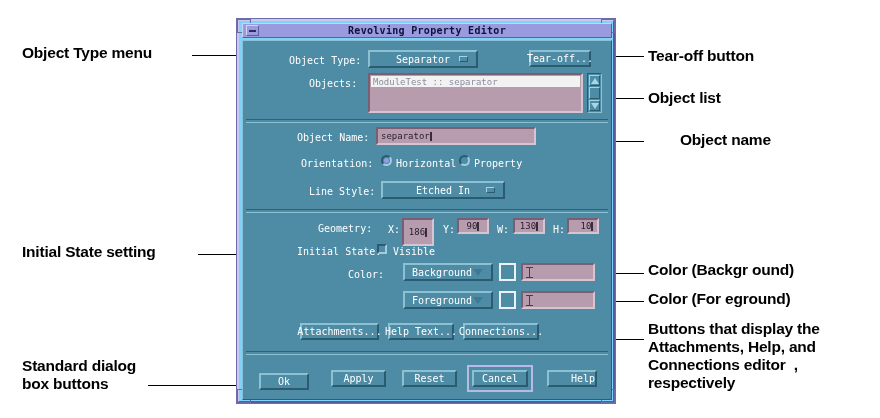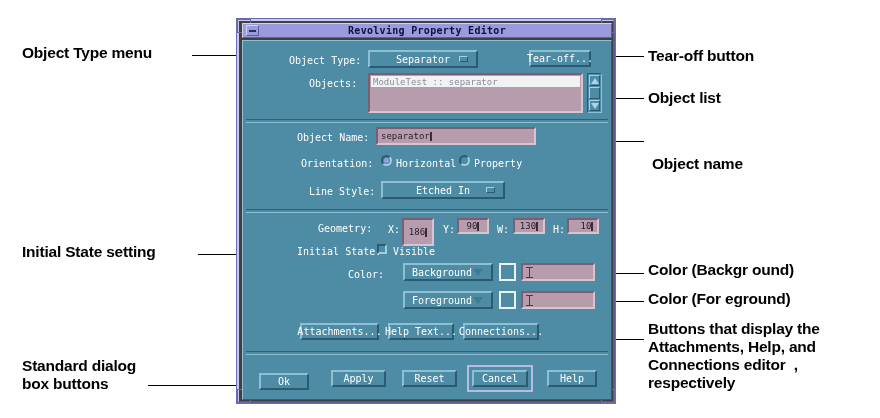--- a/index.html
+++ b/index.html
@@ -10,21 +10,21 @@
   
   .anno{
     position:absolute;color:#000;font-family:"Liberation Sans",sans-serif;
     font-size:15.5px;font-weight:600;letter-spacing:-0.2px;line-height:18px;
     white-space:pre-wrap;
   }
   .leader{position:absolute;height:0;border-top:1.6px solid #000;}
   
   #win{
     position:absolute;left:236px;top:18px;width:380px;height:386px;
-    background:#404040;border:1px solid #6c6cae;box-sizing:border-box;
+    background:#7dd3fc;border:1px solid #6c6cae;box-sizing:border-box;
   }
   .wfrm{position:absolute;inset:0;border:2px solid;border-color:#c9c9ea #5a5a96 #5a5a96 #c9c9ea;box-sizing:border-box;}
   .wcorner{position:absolute;background:transparent;border:1px solid #6a6aa6;box-sizing:border-box;}
   #titlebar{
     position:absolute;left:5px;top:4px;width:370px;height:15px;
     background:#9a9ade;border:1px solid;border-color:#d2d2f0 #5f5f9e #5f5f9e #d2d2f0;
     box-sizing:border-box;display:flex;align-items:center;
   }
   #menubtn{
     width:13px;height:11px;margin-left:3px;background:#9a9ade;
@@ -132,21 +132,21 @@
 box buttons</div>
 <div class="leader" style="left:148px;top:385px;width:100px;"></div>
 
 <div class="leader" style="left:588px;top:56px;width:56px;"></div>
 <div class="anno" style="left:648px;top:47px;">Tear-off button</div>
 
 <div class="leader" style="left:556px;top:98px;width:88px;"></div>
 <div class="anno" style="left:648px;top:89px;">Object list</div>
 
 <div class="leader" style="left:534px;top:141px;width:110px;"></div>
-<div class="anno" style="left:652px;top:131px;margin-top:24px;">Object name</div>
+<div class="anno" style="left:680px;top:131px;">Object name</div>
 
 <div class="leader" style="left:570px;top:273px;width:74px;"></div>
 <div class="anno" style="left:648px;top:261px;">Color (Backgr ound)</div>
 
 <div class="leader" style="left:570px;top:301px;width:74px;"></div>
 <div class="anno" style="left:648px;top:290px;">Color (For eground)</div>
 
 <div class="leader" style="left:542px;top:339px;width:102px;"></div>
 <div class="anno" style="left:648px;top:320px;">Buttons that display the
 Attachments, Help, and
@@ -279,18 +279,18 @@
     <div class="btn" style="left:88px;top:329px;width:55px;height:17px;">
       <span>Apply</span>
     </div>
     <div class="btn" style="left:159px;top:329px;width:55px;height:17px;">
       <span>Reset</span>
     </div>
     <div id="defcage" style="left:224px;top:324px;width:66px;height:27px;"></div>
     <div class="btn" style="left:229px;top:329px;width:56px;height:17px;">
       <span>Cancel</span>
     </div>
-    <div class="btn" style="left:304px;top:329px;width:50px;height:17px;">
+    <div class="btn" style="left:304px;top:329px;width:50px;height:17px;justify-content:flex-end;">
       <span>Help</span>
     </div>
 
   </div>
 </div>
 
 </body></html>

